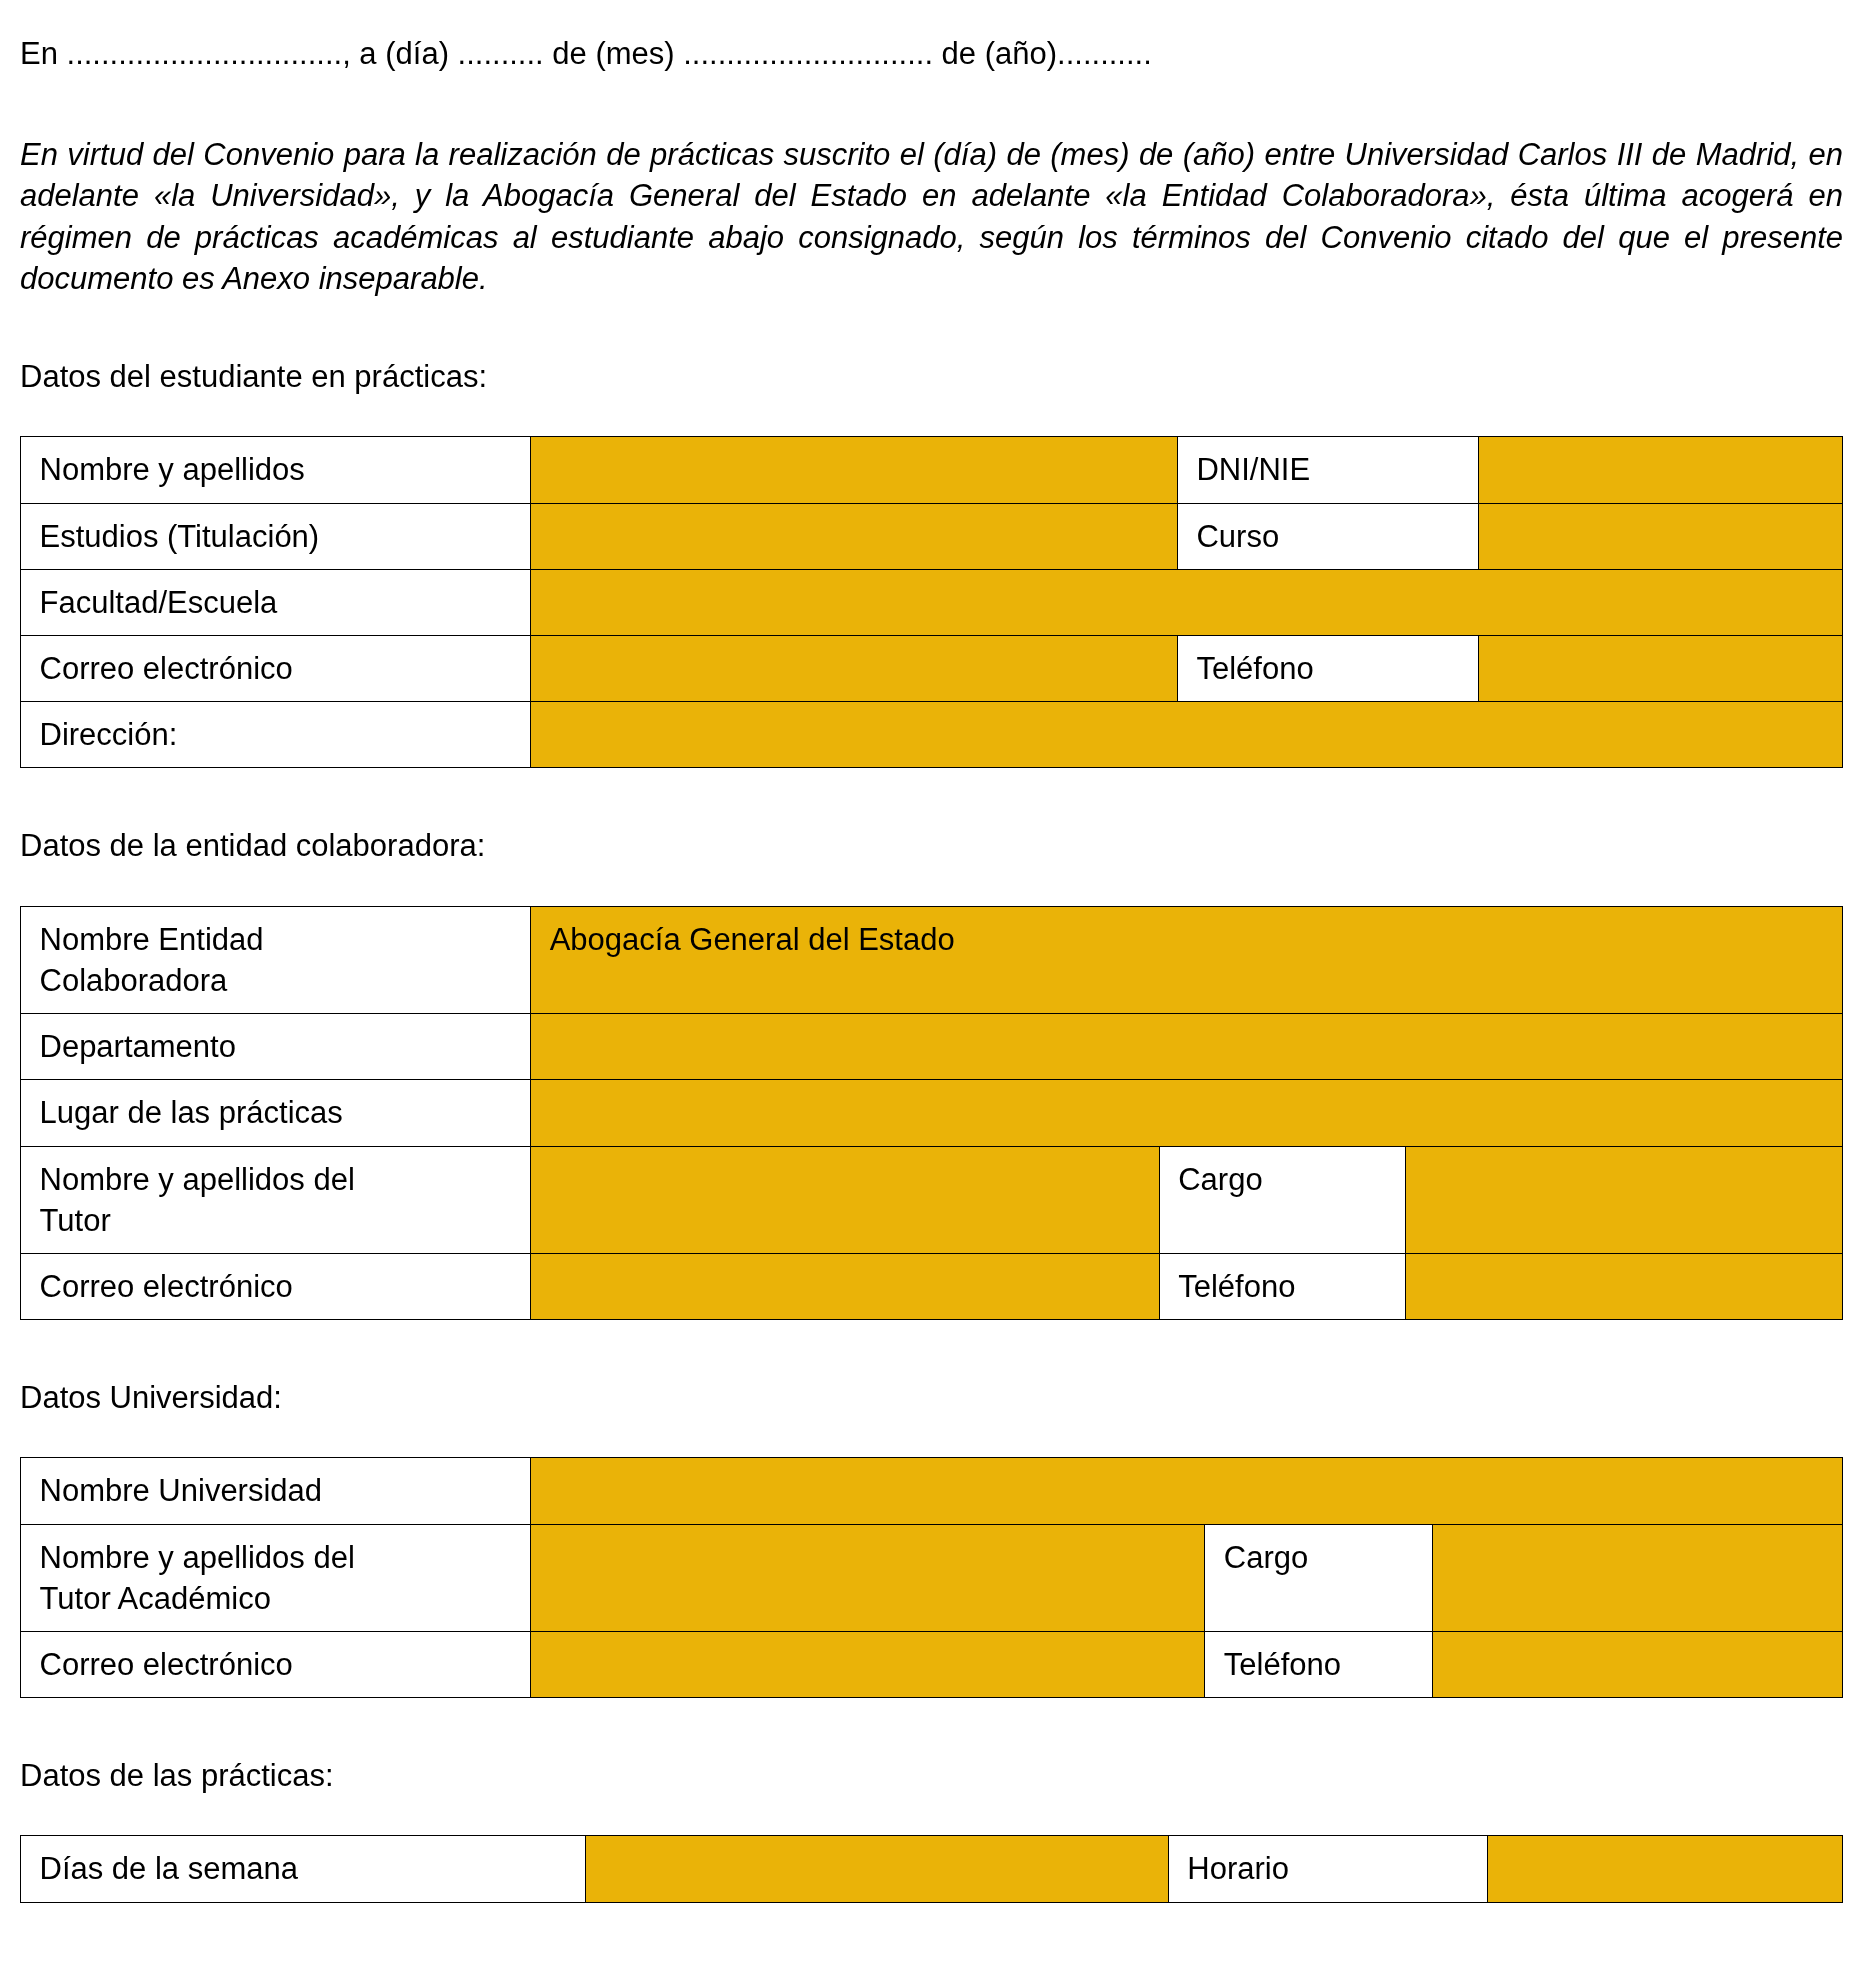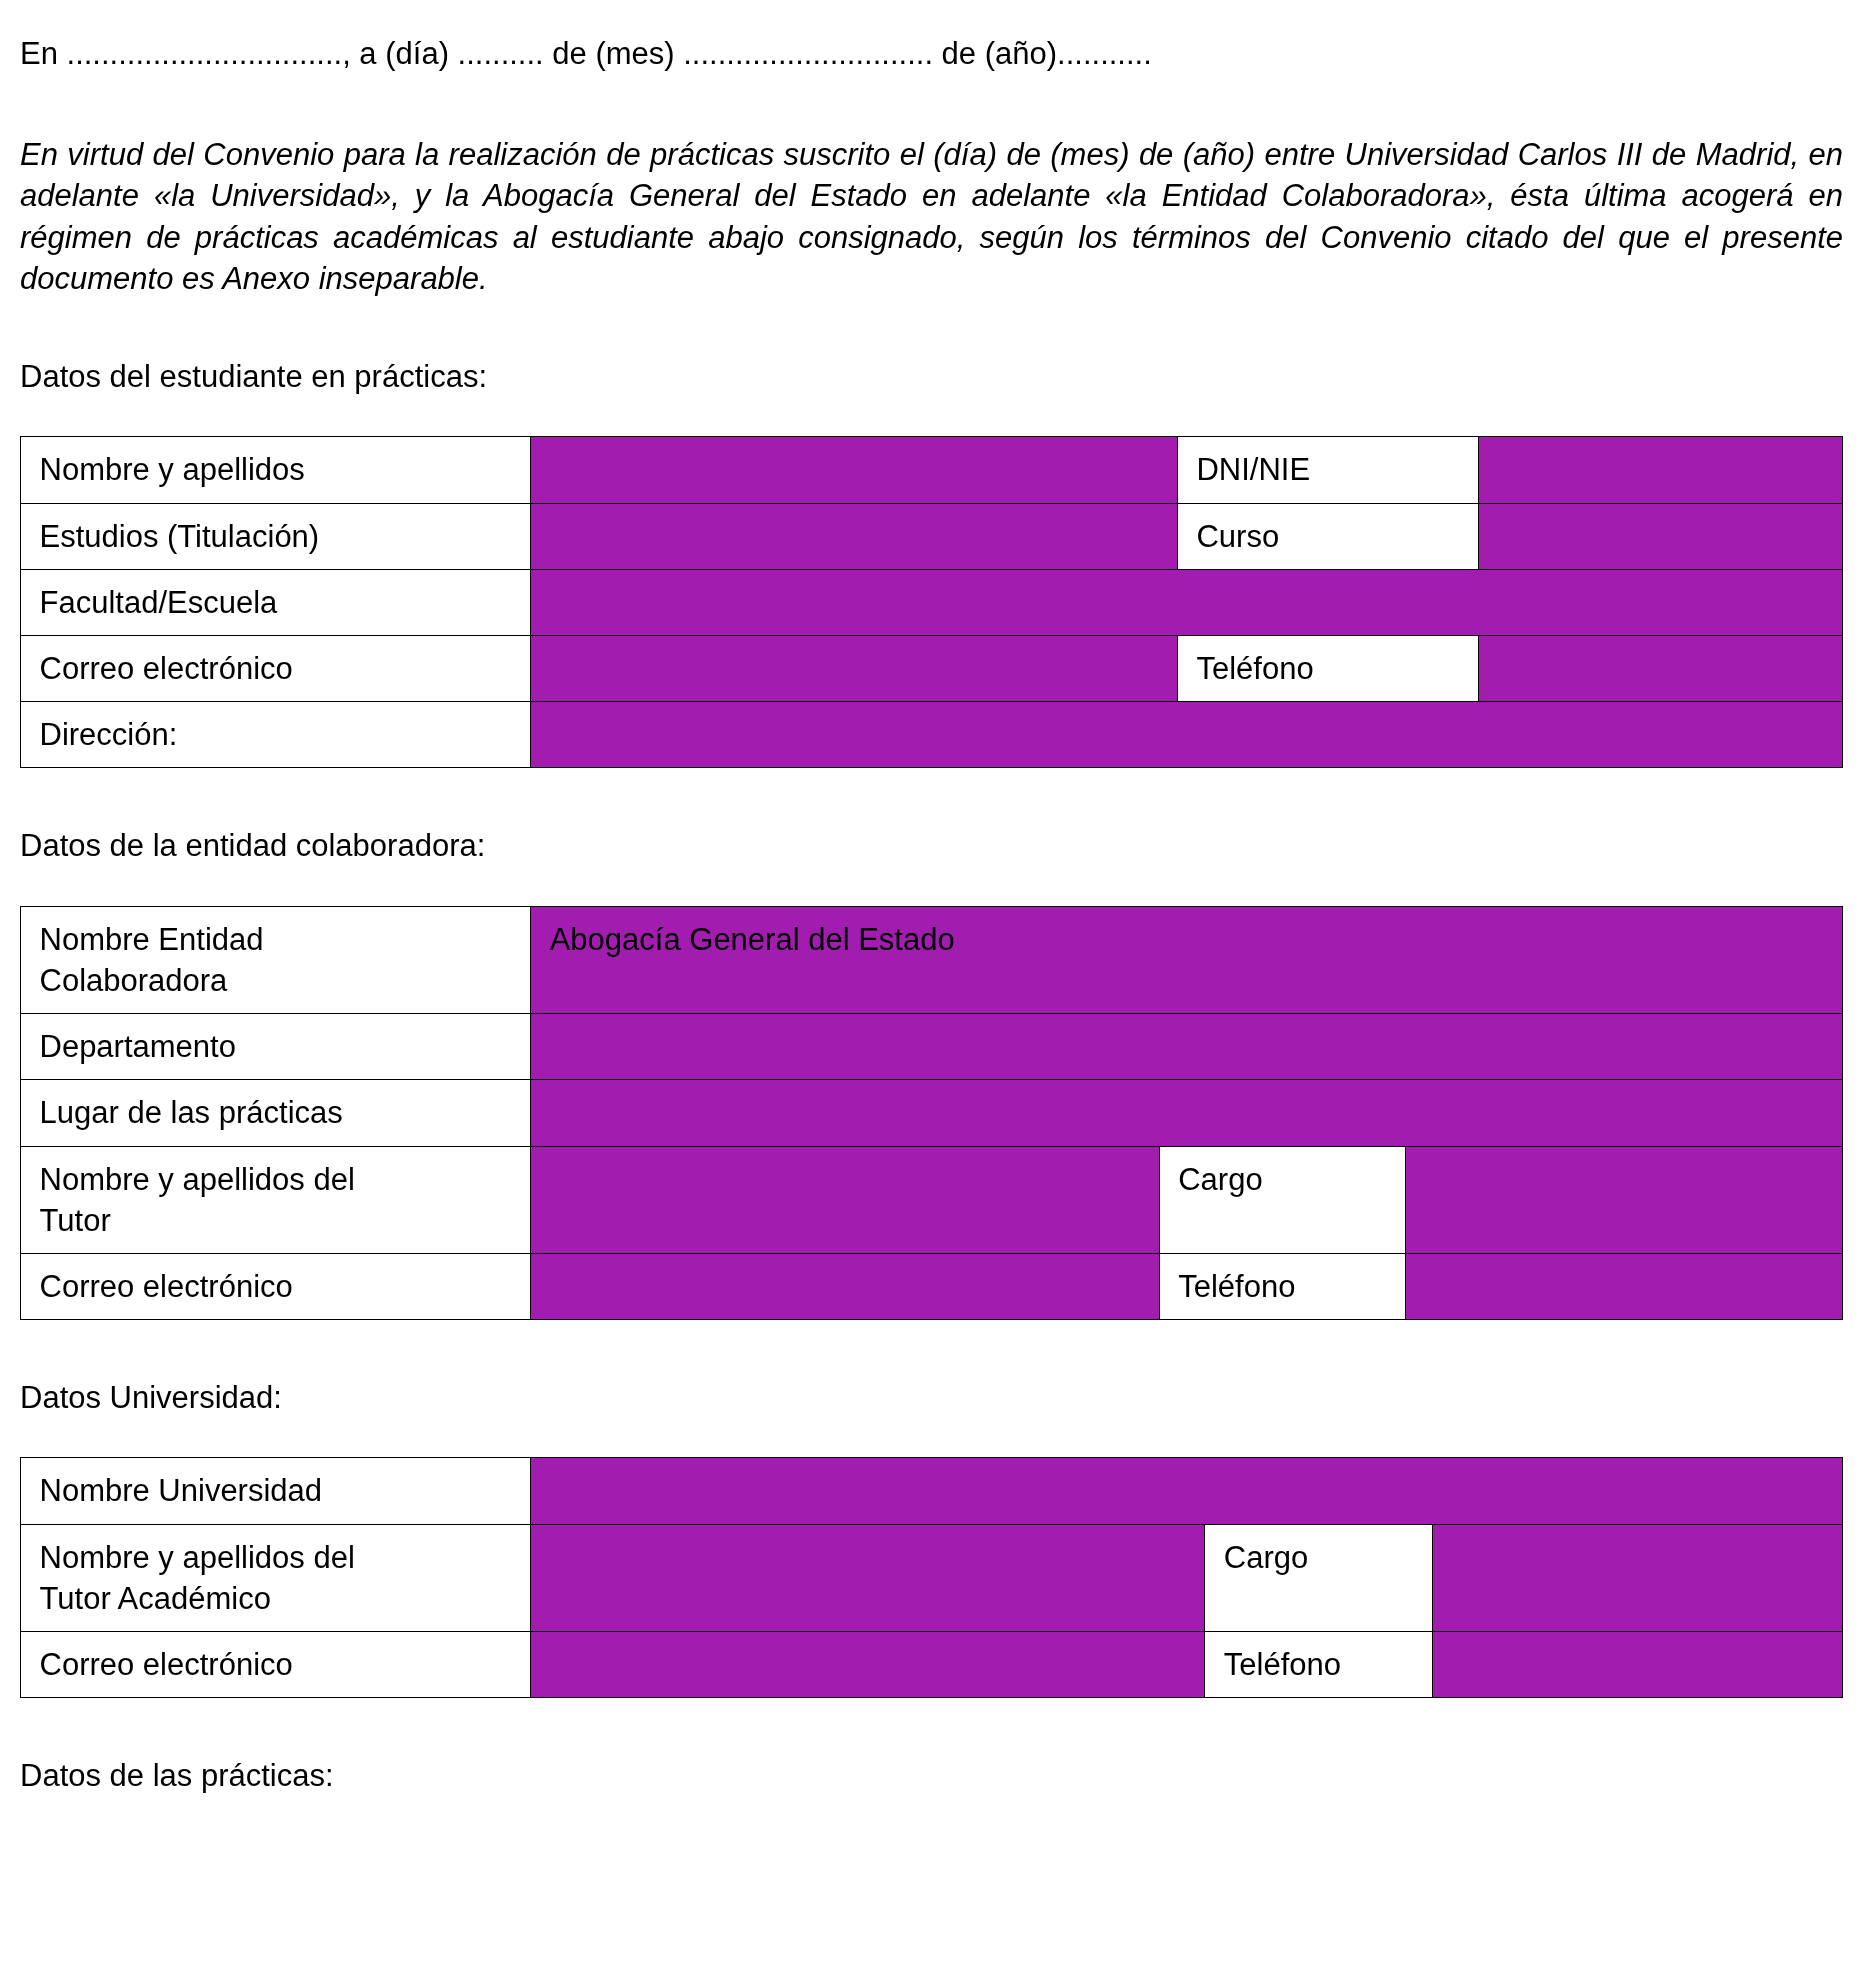--- a/index.html
+++ b/index.html
@@ -23,21 +23,21 @@
     border-radius: 22px;
   }
   table.form-table td {
     border: 1.8px solid #000000;
     padding: 12px 18.5px;
     vertical-align: top;
     white-space: pre-line;
     overflow: hidden;
     overflow-wrap: break-word;
   }
-  td.value { background: #a21caf; }
+  td.value { background: #eab308; }
 </style>
 </head>
 <body>
 
 <div class="page">
 
   <p class="date-line">En ................................, a (día) .......... de (mes) ............................. de (año)...........</p>
 
   <p class="intro">En virtud del Convenio para la realización de prácticas suscrito el (día) de (mes) de (año) entre Universidad Carlos III de Madrid, en adelante «la Universidad», y la Abogacía General del Estado en adelante «la Entidad Colaboradora», ésta última acogerá en régimen de prácticas académicas al estudiante abajo consignado, según los términos del Convenio citado del que el presente documento es Anexo inseparable.</p>
 
@@ -154,17 +154,23 @@
   <table class="form-table">
     <colgroup>
       <col style="width:17.5%">
         <col style="width:13.5%">
         <col style="width:18%">
         <col style="width:14%">
         <col style="width:17.5%">
         <col style="width:19.5%">
     </colgroup>
     <tbody>
+      <tr>
+        <td class="label" colspan="2">Días de la semana</td>
+        <td class="value" colspan="2"></td>
+        <td class="label">Horario</td>
+        <td class="value"></td>
+      </tr>
     </tbody>
   </table>
 
 </div>
 
 
 </body></html>

